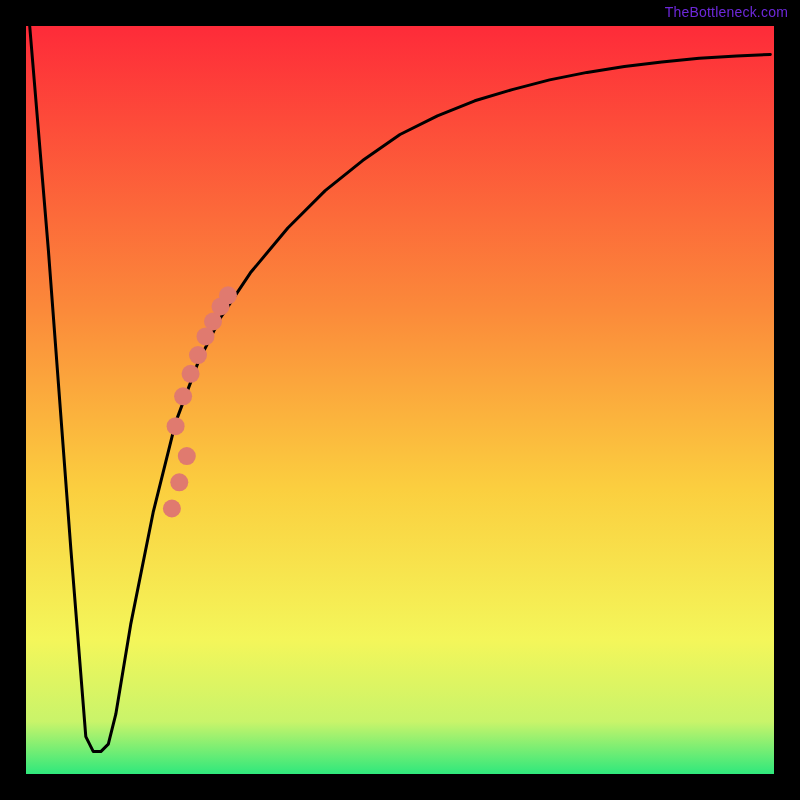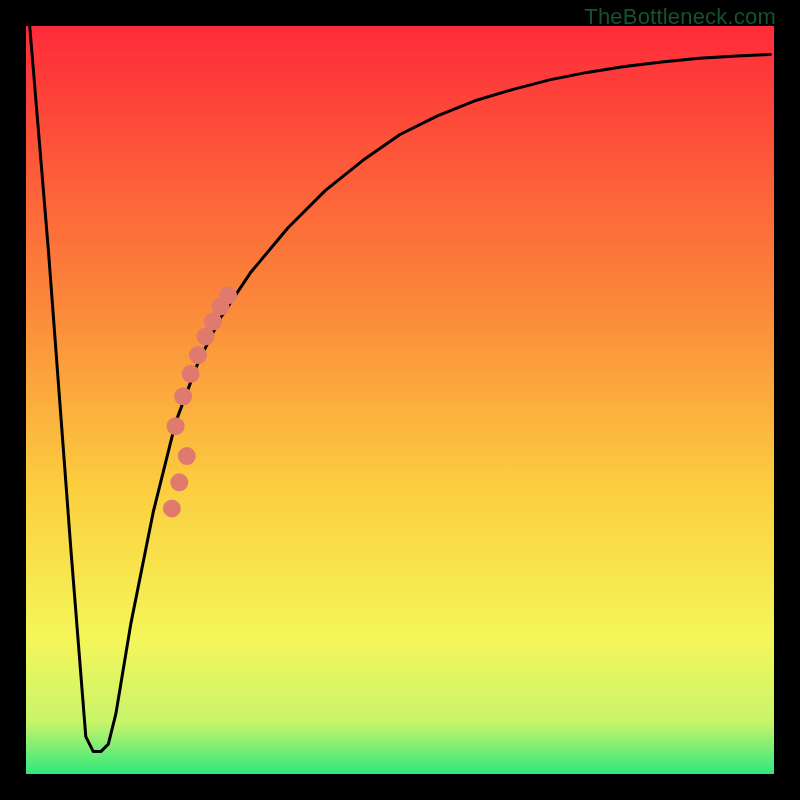--- a/index.html
+++ b/index.html
@@ -14,24 +14,24 @@
     position: relative;
     width: 800px;
     height: 800px;
   }
   svg {
     display: block;
   }
   .watermark {
     position: absolute;
     top: 4px;
-    right: 24px;
+    right: 12px;
     font-family: Arial, Helvetica, sans-serif;
-    font-size: 22px;
-    color: #14532d;
+    font-size: 14px;
+    color: #6d28d9;
     letter-spacing: 0.2px;
     user-select: none;
   }
 </style>
 </head>
 <body>
 
 <div class="stage">
   <div class="watermark">TheBottleneck.com</div>
   <svg id="chart-svg" width="800" height="800" viewBox="0 0 800 800">

